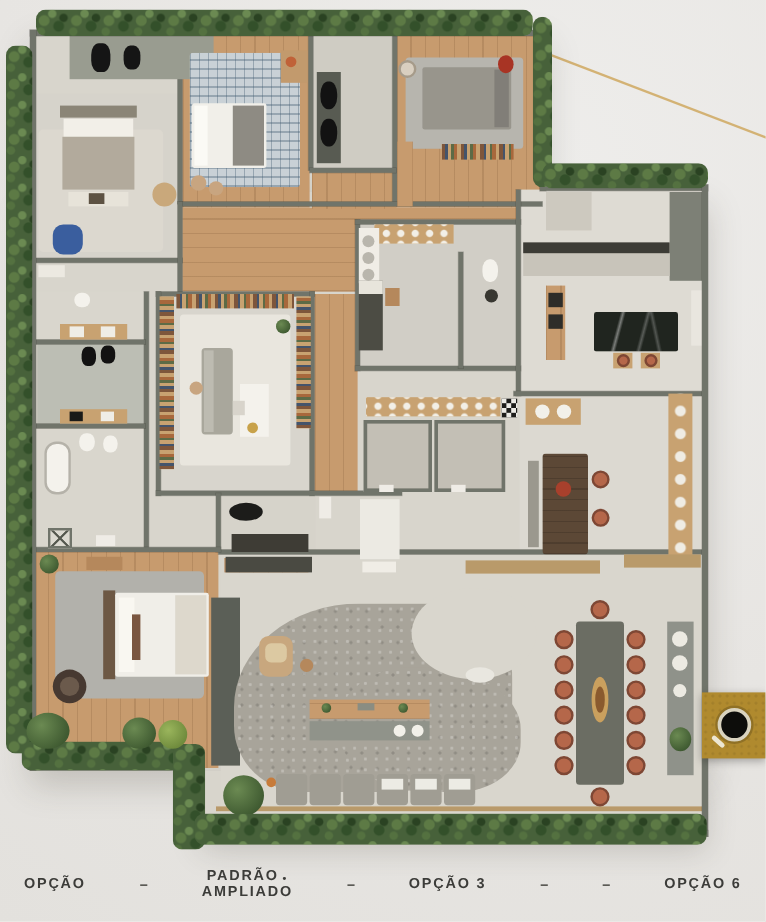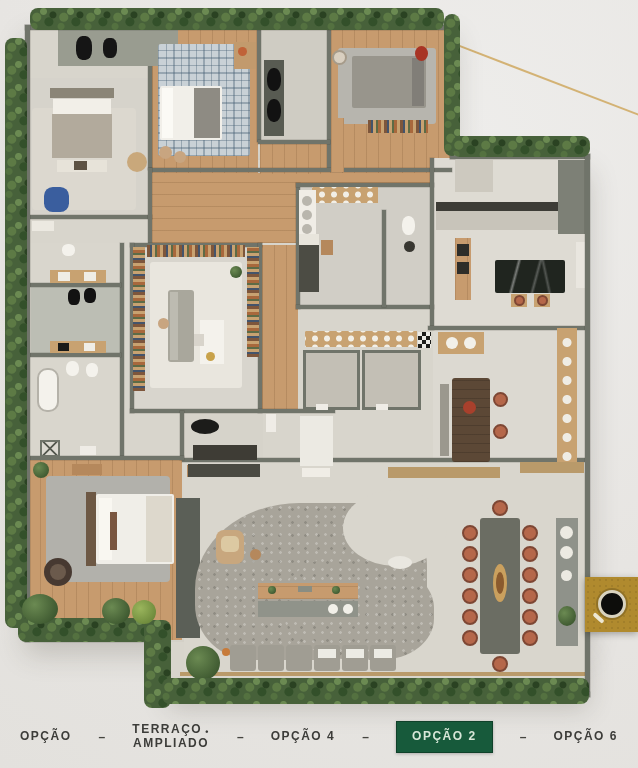--- a/index.html
+++ b/index.html
@@ -320,26 +320,25 @@
     <span class="mag">
         <span class="mag-handle"></span>
       </span>
   </button>
 
   <nav class="tabs">
     <button class="tab">OPÇÃO</button>
     <span class="sep">–</span>
     <button class="tab tab-multiline">
       <span class="tab-row">
-        <span>TERRAÇO</span>
+        <span>PADRÃO</span>
         <span class="fn-mark">•</span>
       </span>
       <span>AMPLIADO</span>
     </button>
     <span class="sep">–</span>
-    <button class="tab">OPÇÃO 4</button>
+    <button class="tab">OPÇÃO 3</button>
     <span class="sep">–</span>
-    <button class="tab tab--active">OPÇÃO 2</button>
     <span class="sep">–</span>
     <button class="tab">OPÇÃO 6</button>
   </nav>
 
 </div>
 
 </body></html>

